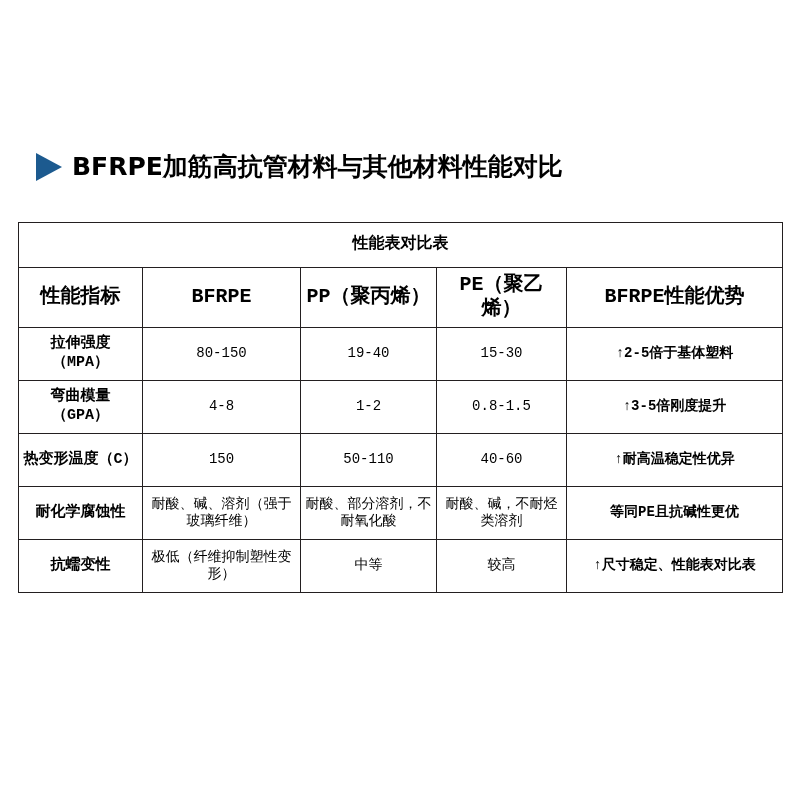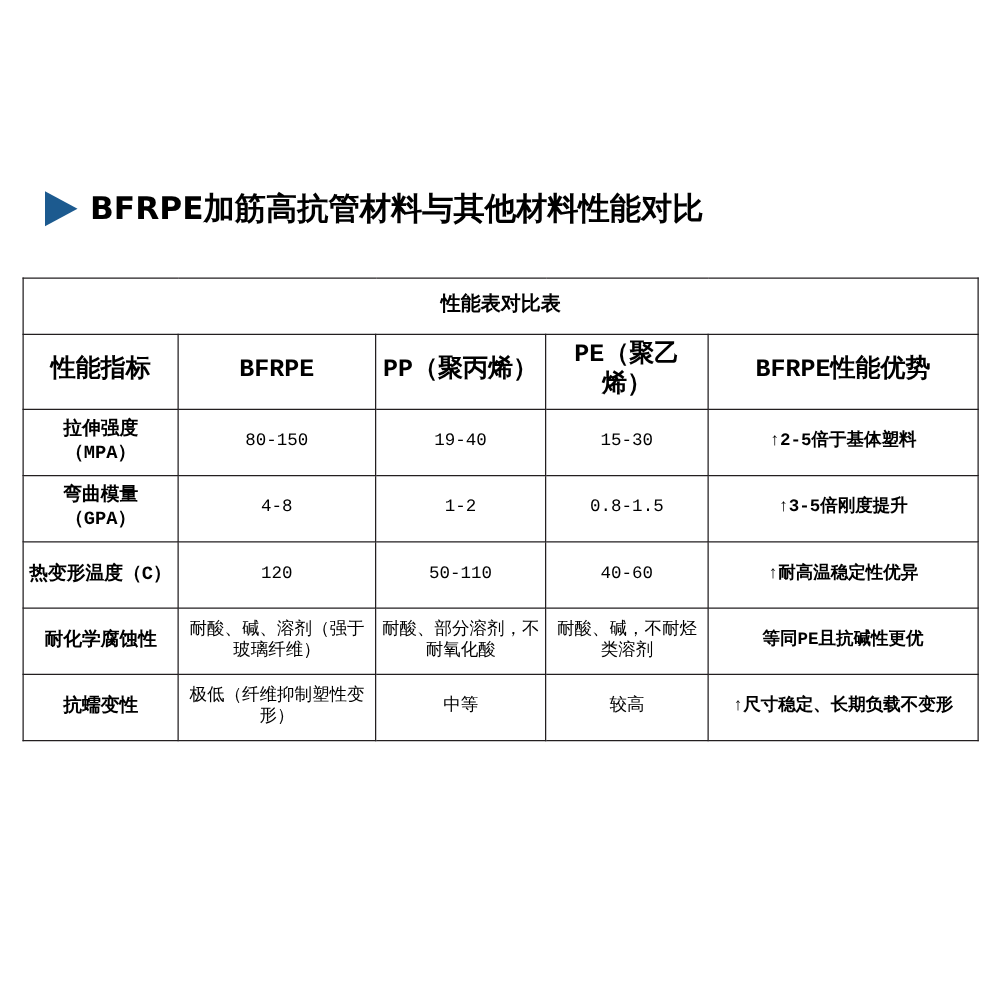--- a/index.html
+++ b/index.html
@@ -139,38 +139,38 @@
           <td class="rowhead-cell">弯曲模量（GPA）</td>
           <td class="data-cell">4-8</td>
           <td class="data-cell">1-2</td>
           <td class="data-cell">0.8-1.5</td>
           <td class="adv-cell">↑3-5倍刚度提升</td>
         </tr>
 
 
         <tr>
           <td class="rowhead-cell">热变形温度（C）</td>
-          <td class="data-cell">120</td>
+          <td class="data-cell">150</td>
           <td class="data-cell">50-110</td>
           <td class="data-cell">40-60</td>
           <td class="adv-cell">↑耐高温稳定性优异</td>
         </tr>
 
         <tr>
           <td class="rowhead-cell">耐化学腐蚀性</td>
           <td class="data-cell">耐酸、碱、溶剂（强于玻璃纤维）</td>
           <td class="data-cell">耐酸、部分溶剂，不耐氧化酸</td>
           <td class="data-cell">耐酸、碱，不耐烃类溶剂</td>
           <td class="adv-cell">等同PE且抗碱性更优</td>
         </tr>
 
         <tr>
           <td class="rowhead-cell">抗蠕变性</td>
           <td class="data-cell">极低（纤维抑制塑性变形）</td>
           <td class="data-cell">中等</td>
           <td class="data-cell">较高</td>
-          <td class="adv-cell">↑尺寸稳定、长期负载不变形</td>
+          <td class="adv-cell">↑尺寸稳定、性能表对比表</td>
         </tr>
       </tbody>
     </table>
   </div>
 
 </div>
 
 </body></html>

